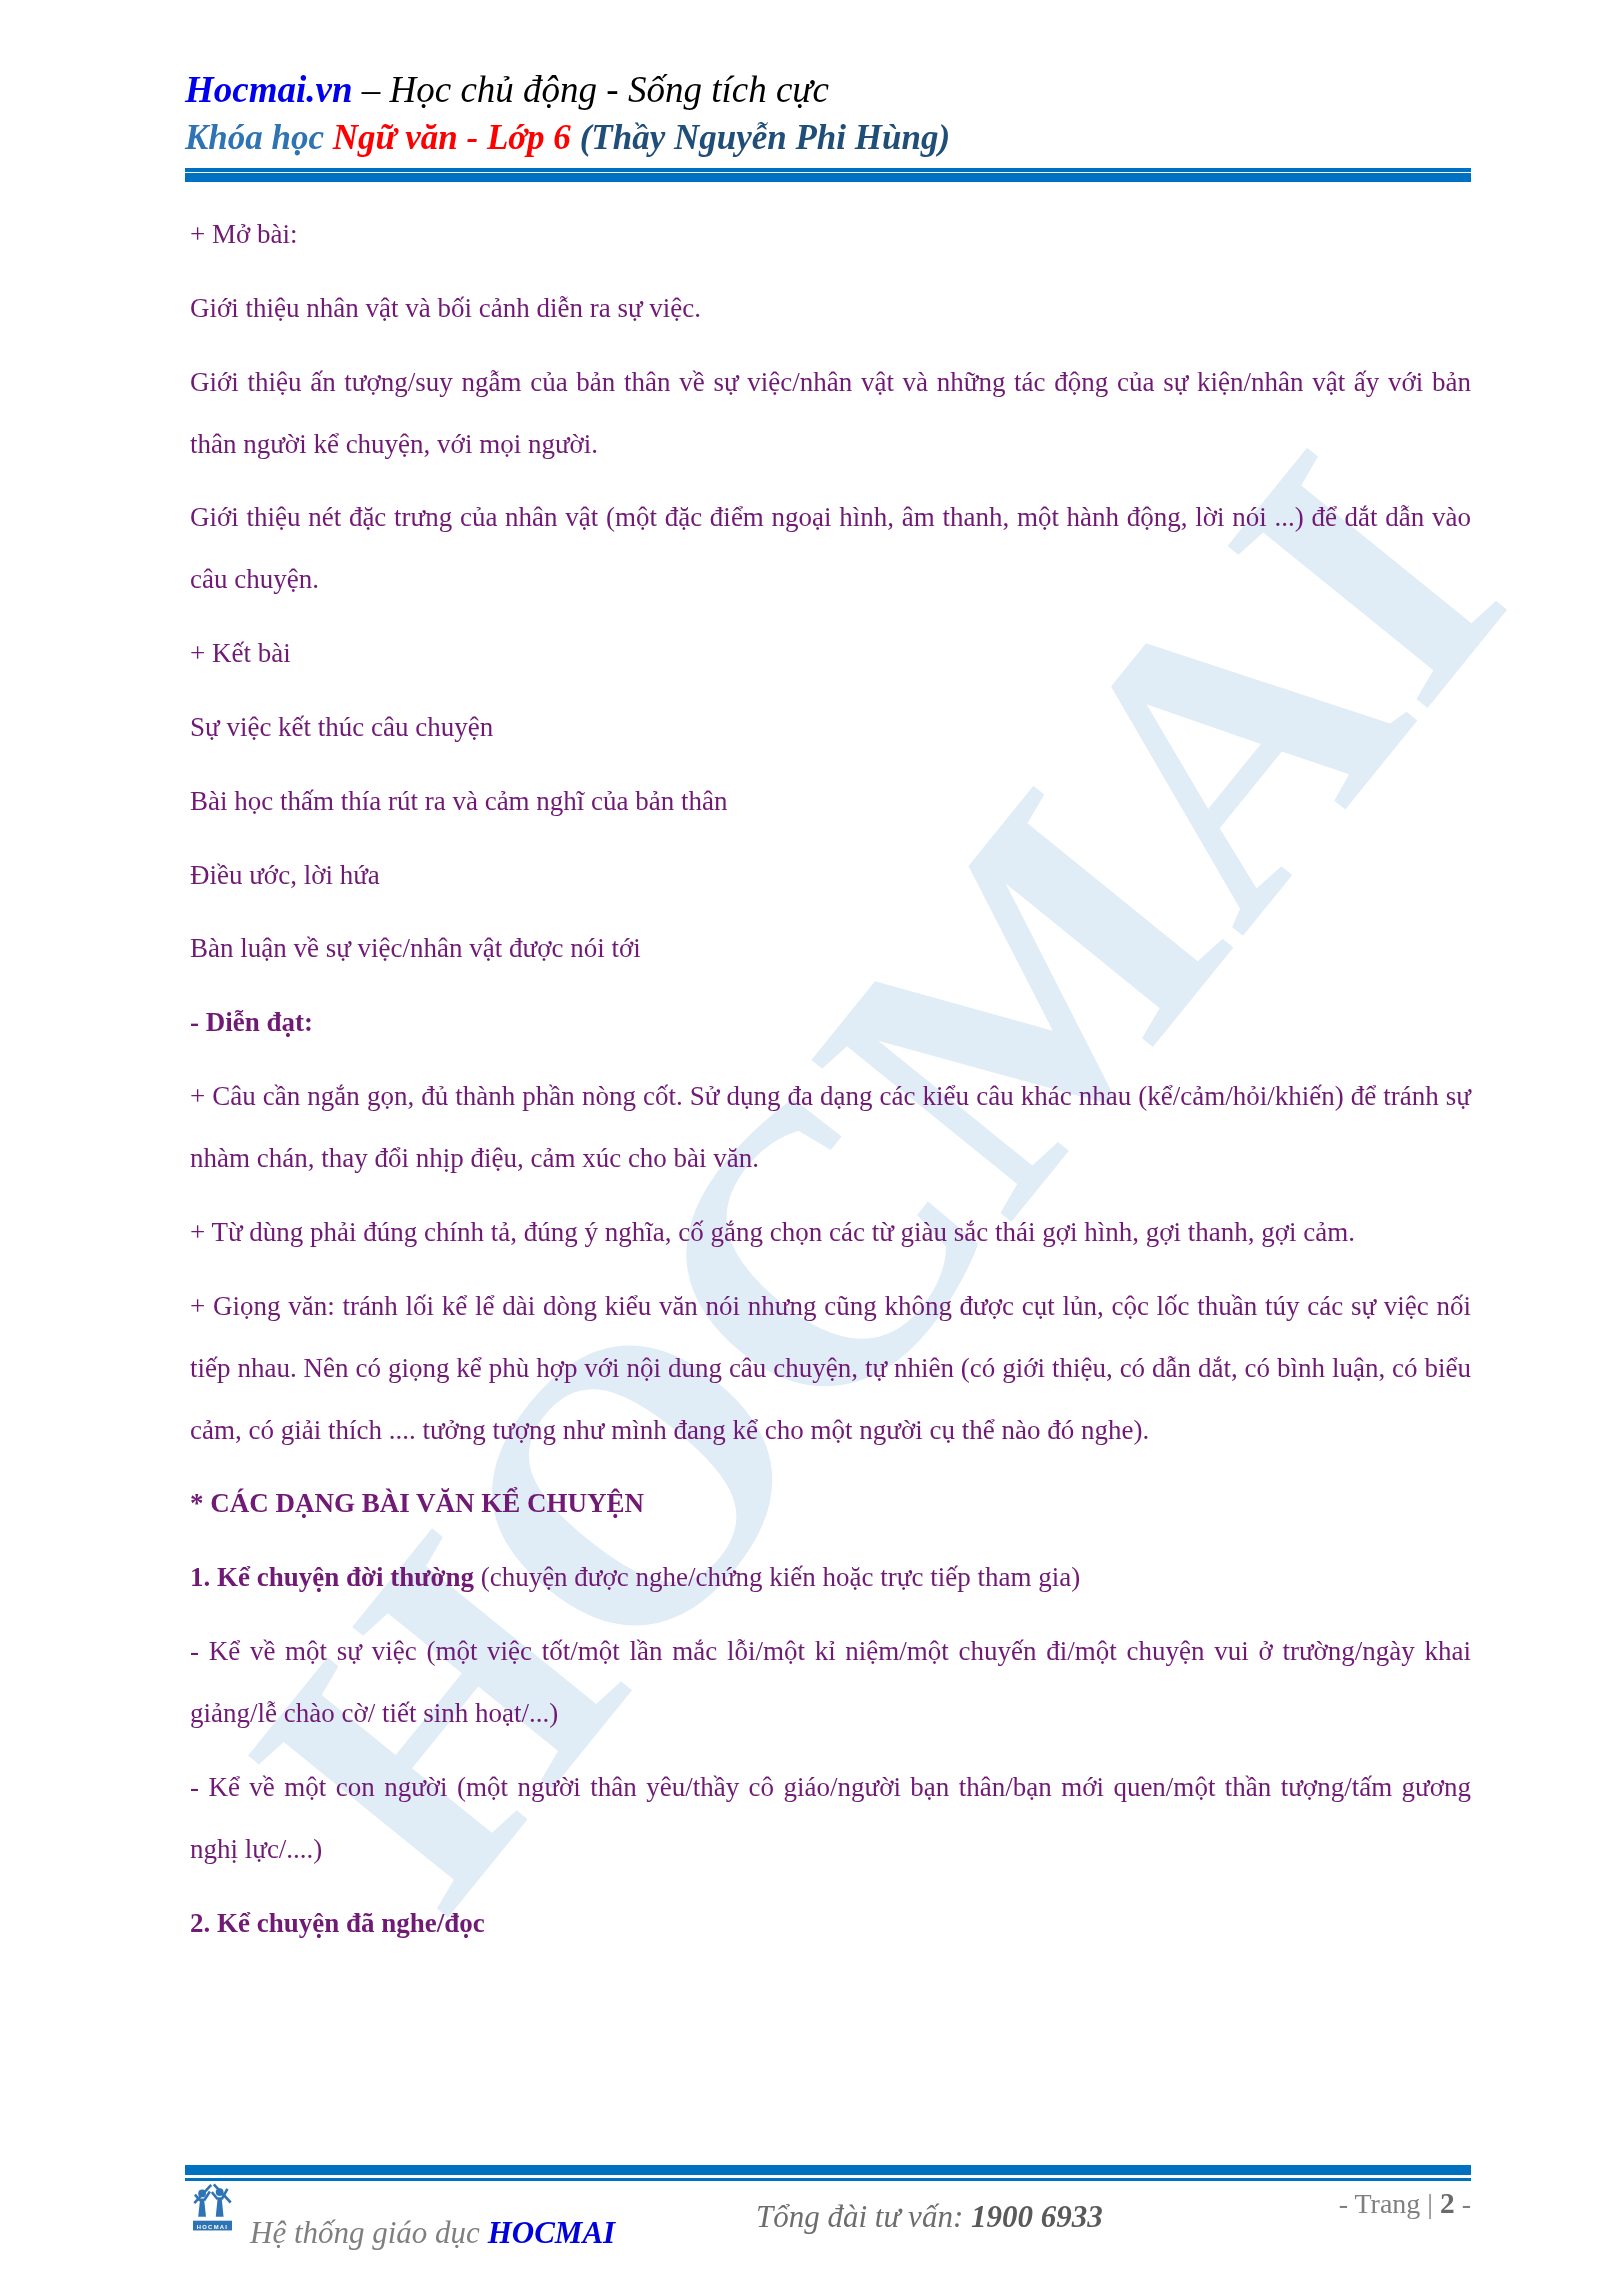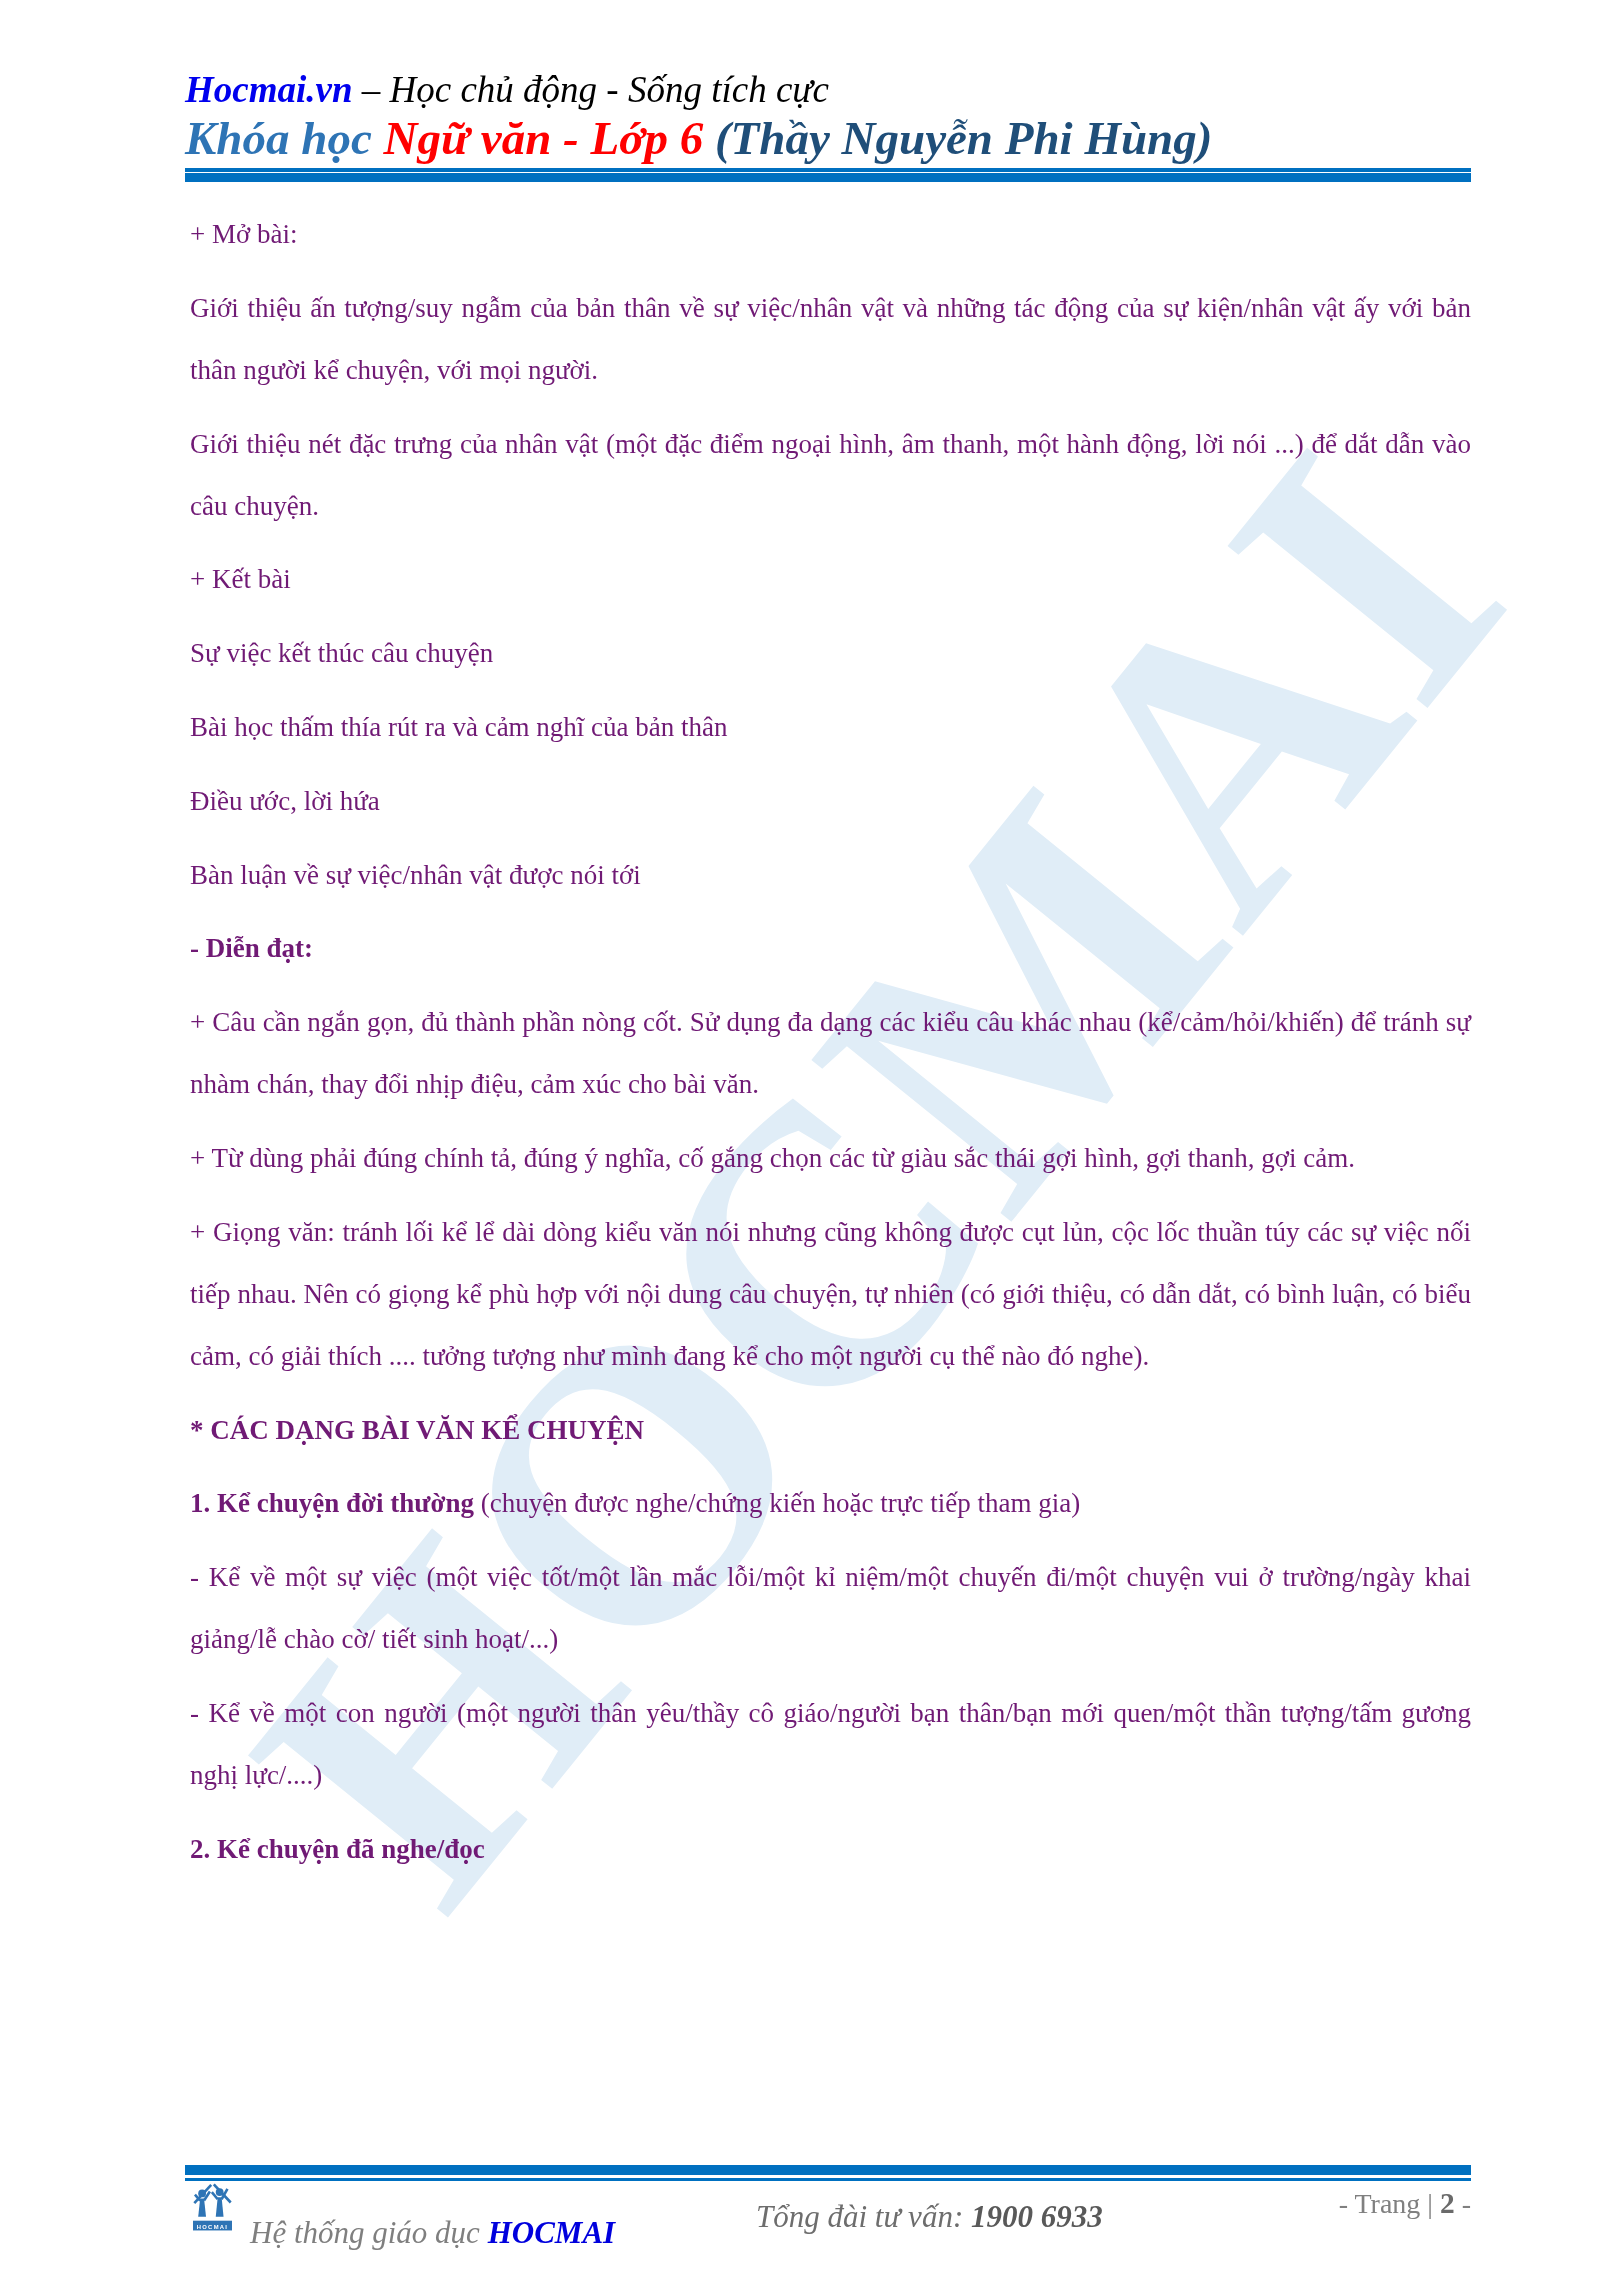--- a/index.html
+++ b/index.html
@@ -6,21 +6,21 @@
   .page {
     position:relative; width:1623px; height:2295px; background:#ffffff;
     overflow:hidden; font-family:"Liberation Serif","DejaVu Serif",serif;
     margin:0 auto;
   }
 
   
   .header { position:absolute; left:185px; top:71px; width:1286px; z-index:2; }
   .header-line1 { font-size:37px; font-style:italic; color:#000; line-height:38px; white-space:nowrap; }
   .brand { color:#0000EE; font-weight:bold; }
-  .header-line2 { margin-top:7.9px; font-size:47px; font-style:italic; font-weight:bold; line-height:42px; white-space:nowrap; }
+  .header-line2 { margin-top:7.9px; font-size:35px; font-style:italic; font-weight:bold; line-height:42px; white-space:nowrap; }
   .course-prefix { color:#2E74B5; }
   .course-subject { color:#FF0000; }
   .course-teacher { color:#1F4E79; }
   .rule-thin  { margin-top:9.2px; height:3.9px;  background:#0070C0; }
   .rule-thick { margin-top:1.3px;  height:9.2px; background:#0070C0; }
 
   
   .watermark {
     position:absolute; left:877px; top:1178px;
     transform:translate(-50%,-50%) rotate(-51deg);
@@ -58,20 +58,21 @@
 
   <div class="header">
     <div class="header-line1"><span class="brand">Hocmai.vn</span><span> – Học chủ động - Sống tích cực</span></div>
     <div class="header-line2"><span class="course-prefix">Khóa học </span><span class="course-subject">Ngữ văn - Lớp 6 </span><span class="course-teacher">(Thầy Nguyễn Phi Hùng)</span></div>
     <div class="rule-thin" style="background: rgb(0, 112, 192);"></div>
     <div class="rule-thick" style="background: rgb(0, 112, 192);"></div>
   </div>
 
   <div class="content">
     <p>+ Mở bài:</p>
+    <p>Giới thiệu nhân vật và bối cảnh diễn ra sự việc.</p>
     <p>Giới thiệu ấn tượng/suy ngẫm của bản thân về sự việc/nhân vật và những tác động của sự kiện/nhân vật ấy với bản thân người kể chuyện, với mọi người.</p>
     <p>Giới thiệu nét đặc trưng của nhân vật (một đặc điểm ngoại hình, âm thanh, một hành động, lời nói ...) để dắt dẫn vào câu chuyện.</p>
     <p>+ Kết bài</p>
     <p>Sự việc kết thúc câu chuyện</p>
     <p>Bài học thấm thía rút ra và cảm nghĩ của bản thân</p>
     <p>Điều ước, lời hứa</p>
     <p>Bàn luận về sự việc/nhân vật được nói tới</p>
     <p class="bold mt32">- Diễn đạt:</p>
     <p class="mt20">+ Câu cần ngắn gọn, đủ thành phần nòng cốt. Sử dụng đa dạng các kiểu câu khác nhau (kể/cảm/hỏi/khiến) để tránh sự nhàm chán, thay đổi nhịp điệu, cảm xúc cho bài văn.</p>
     <p>+ Từ dùng phải đúng chính tả, đúng ý nghĩa, cố gắng chọn các từ giàu sắc thái gợi hình, gợi thanh, gợi cảm.</p>

